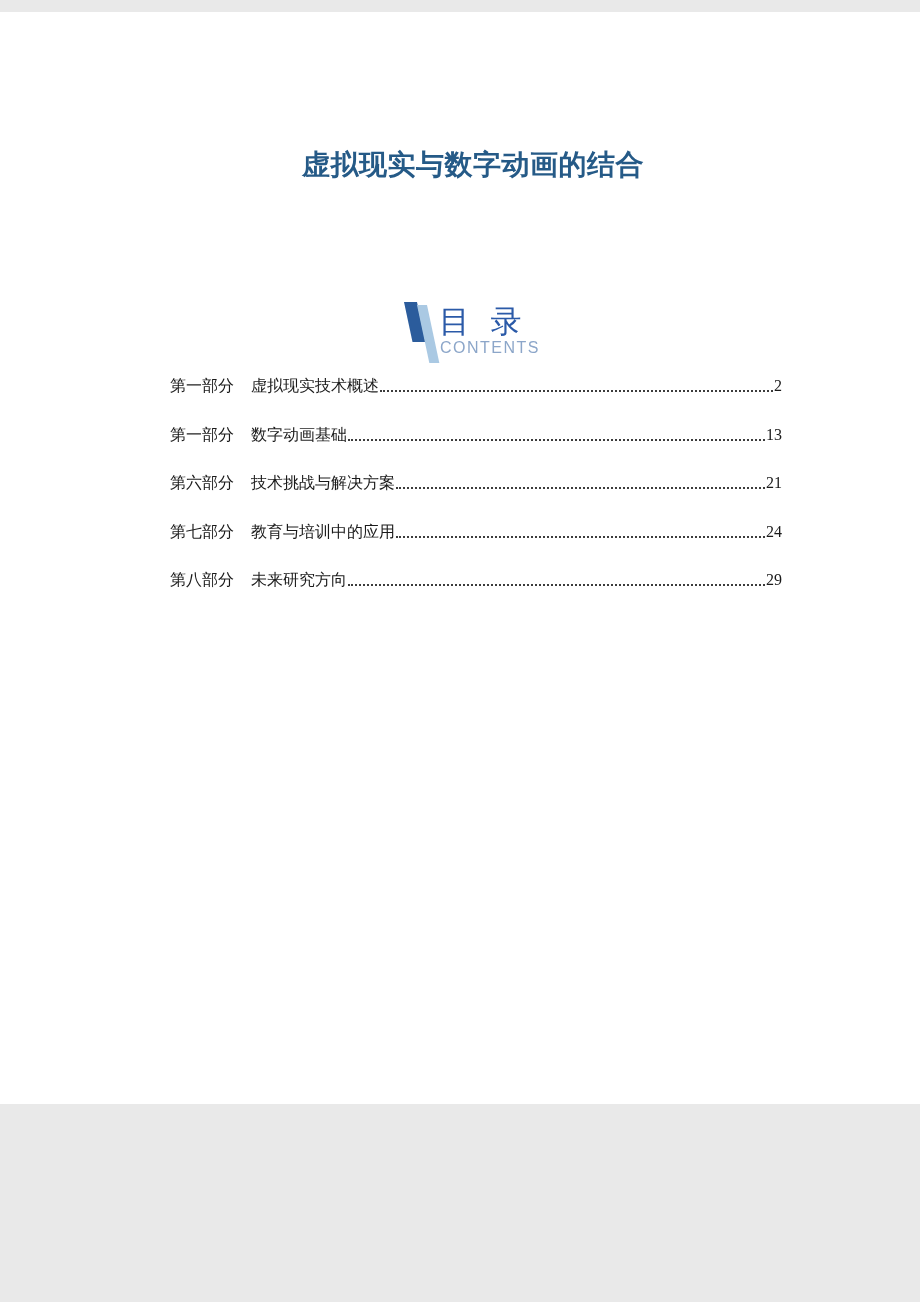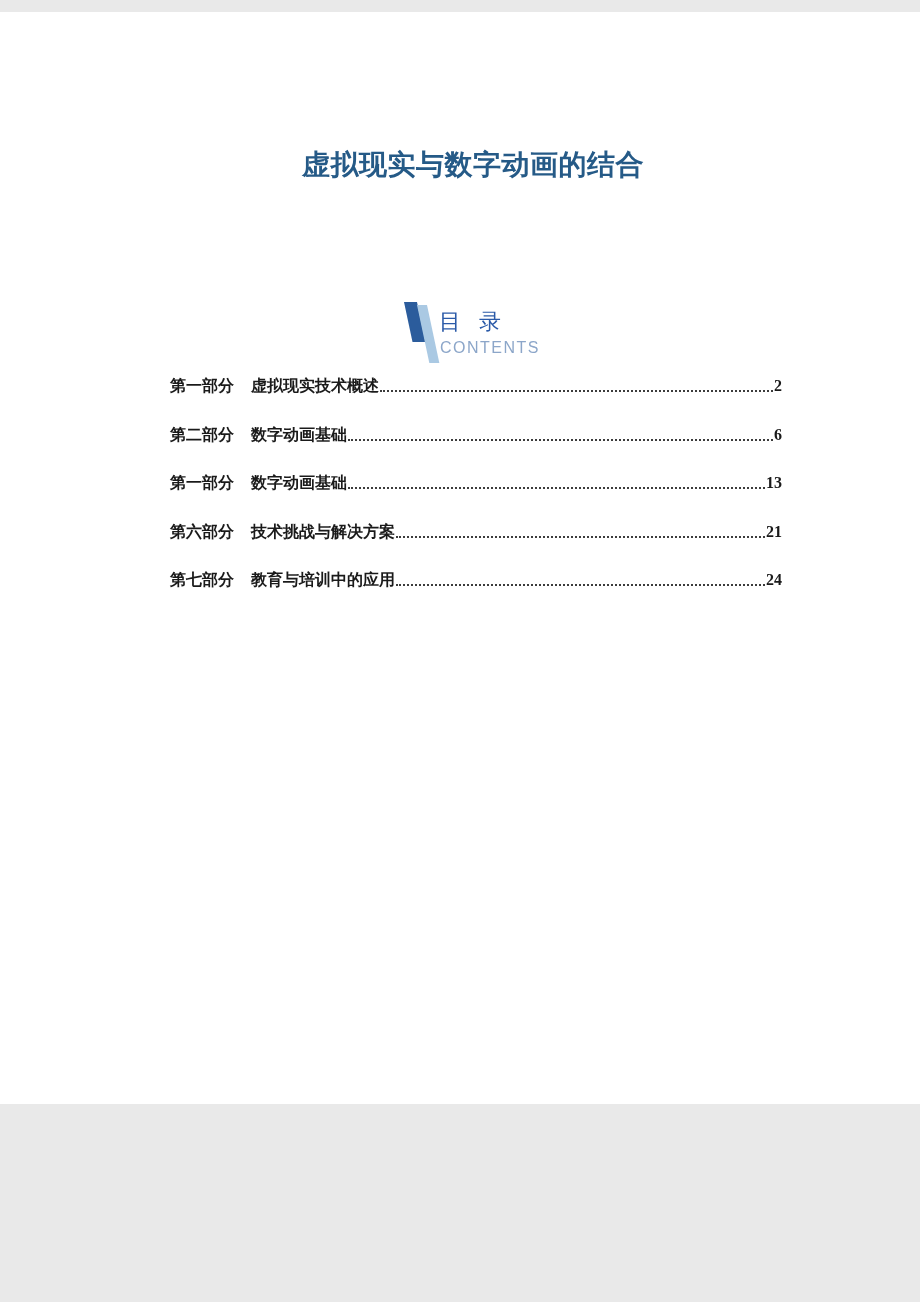--- a/index.html
+++ b/index.html
@@ -49,21 +49,21 @@
     height: 58px;
     background: #aac9e3;
     transform: skewX(12deg);
     transform-origin: top left;
   }
   .toc-heading {
     position: absolute;
     left: 439px;
     top: 291px;
     font-family: "Liberation Sans", "DejaVu Sans", sans-serif;
-    font-size: 22px;
+    font-size: 31px;
     line-height: 38px;
     color: #2b5aa8;
     letter-spacing: 6px;
     white-space: nowrap;
   }
   .toc-contents {
     position: absolute;
     left: 440px;
     top: 327px;
     font-family: "Liberation Sans", "DejaVu Sans", sans-serif;
@@ -83,21 +83,20 @@
     padding: 0;
     list-style: none;
   }
   .toc-row {
     display: flex;
     align-items: center;
     font-size: 16px;
     line-height: 20px;
     margin-bottom: 28.5px;
     white-space: nowrap;
-    font-weight: bold;
   }
   .toc-part { margin-right: 17px; }
   .toc-dots {
     flex: 1;
     align-self: flex-end;
     border-bottom: 2px dotted #3c3c3c;
     margin: 0 1px 4px 1px;
     min-width: 20px;
   }
   .toc-page { font-size: 16px; }
@@ -131,26 +130,20 @@
 
   <ul class="toc-list">
 
       <li class="toc-row">
         <span class="toc-part">第一部分</span>
         <span class="toc-title">虚拟现实技术概述</span>
         <span class="toc-dots"></span>
         <span class="toc-page">2</span>
       </li>
 
-      <li class="toc-row">
-        <span class="toc-part">第二部分</span>
-        <span class="toc-title">数字动画基础</span>
-        <span class="toc-dots"></span>
-        <span class="toc-page">6</span>
-      </li>
 
 
       <li class="toc-row">
         <span class="toc-part">第一部分</span>
         <span class="toc-title">数字动画基础</span>
         <span class="toc-dots"></span>
         <span class="toc-page">13</span>
       </li>
 
 
@@ -161,17 +154,23 @@
         <span class="toc-page">21</span>
       </li>
 
       <li class="toc-row">
         <span class="toc-part">第七部分</span>
         <span class="toc-title">教育与培训中的应用</span>
         <span class="toc-dots"></span>
         <span class="toc-page">24</span>
       </li>
 
+      <li class="toc-row">
+        <span class="toc-part">第八部分</span>
+        <span class="toc-title">未来研究方向</span>
+        <span class="toc-dots"></span>
+        <span class="toc-page">29</span>
+      </li>
     </ul>
 
   <div class="footer">1 / 33</div>
 
 </div>
 
 </body></html>

